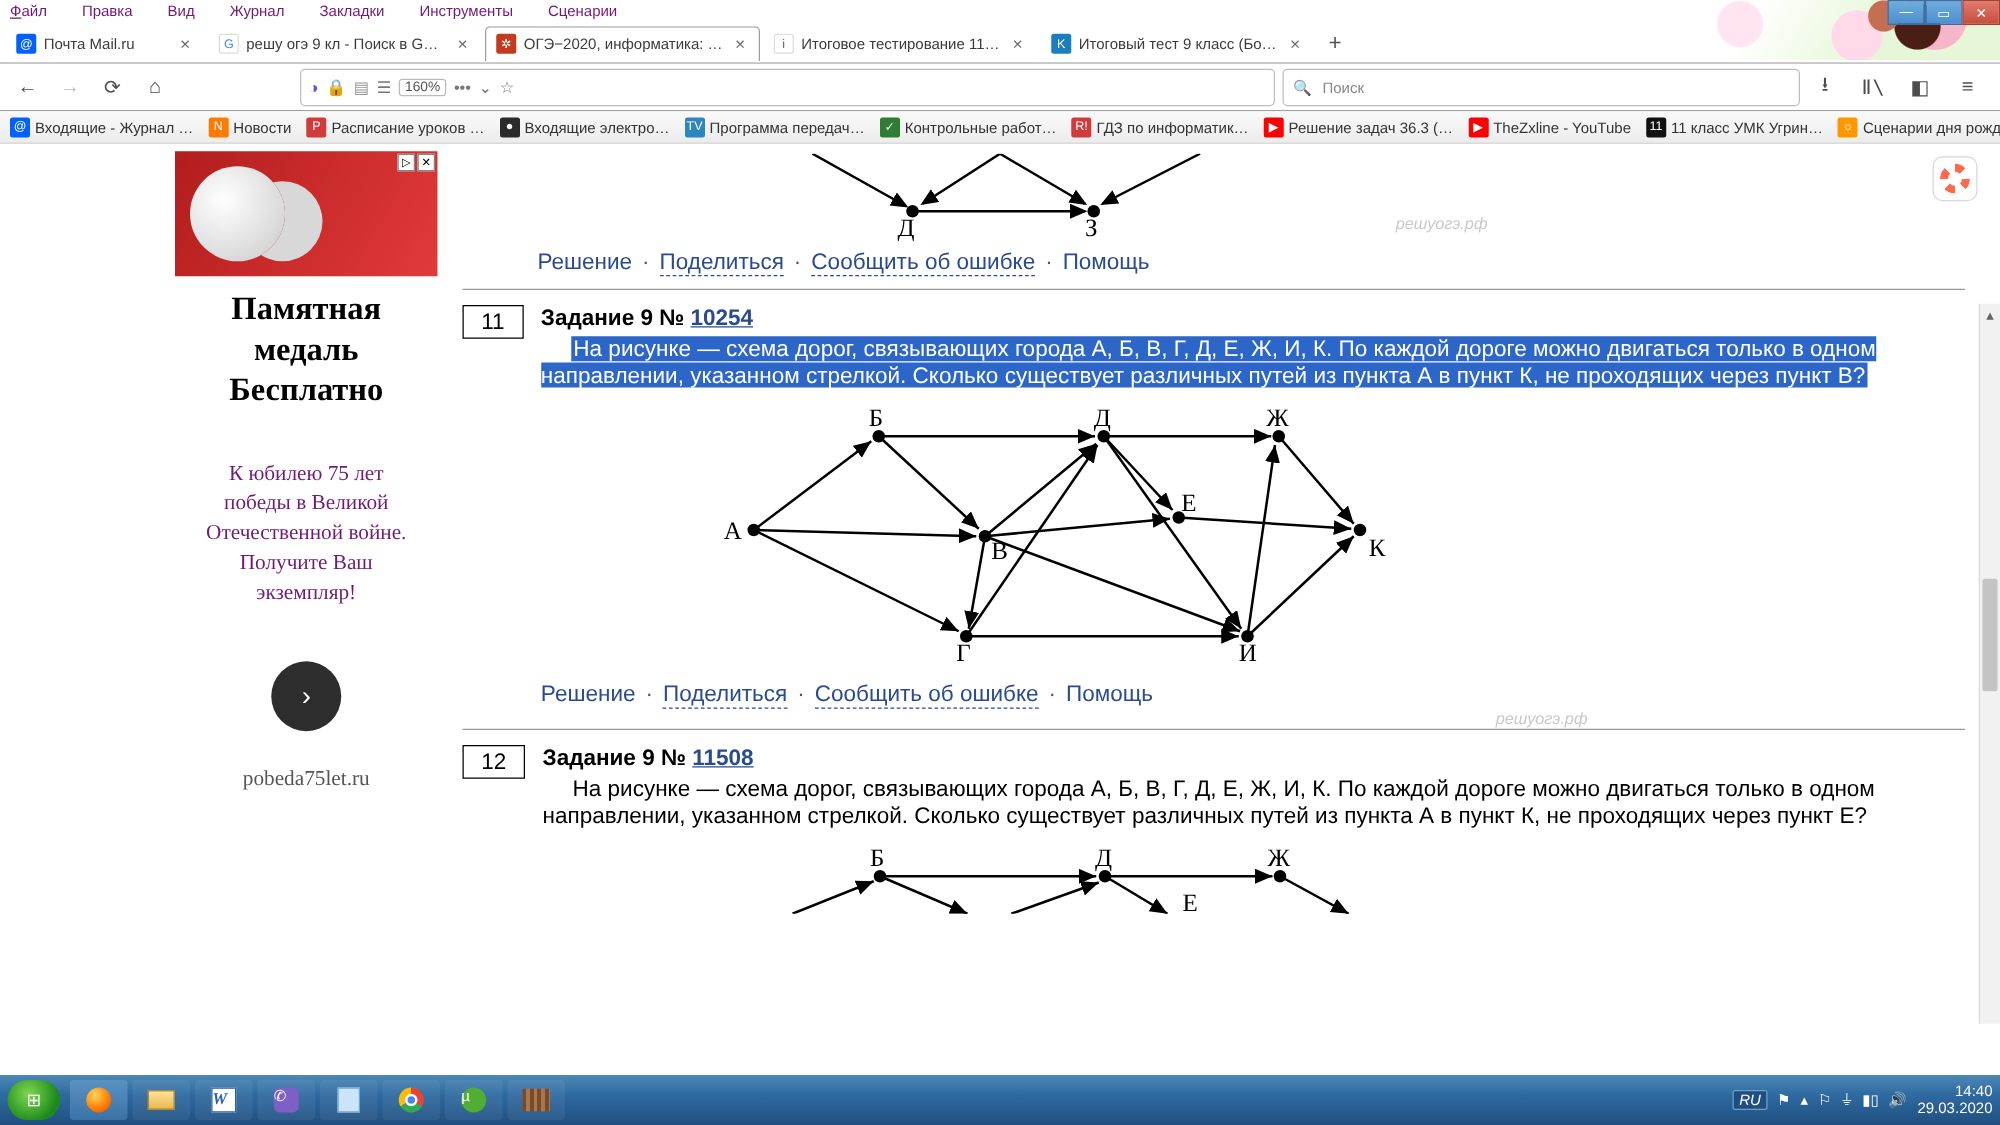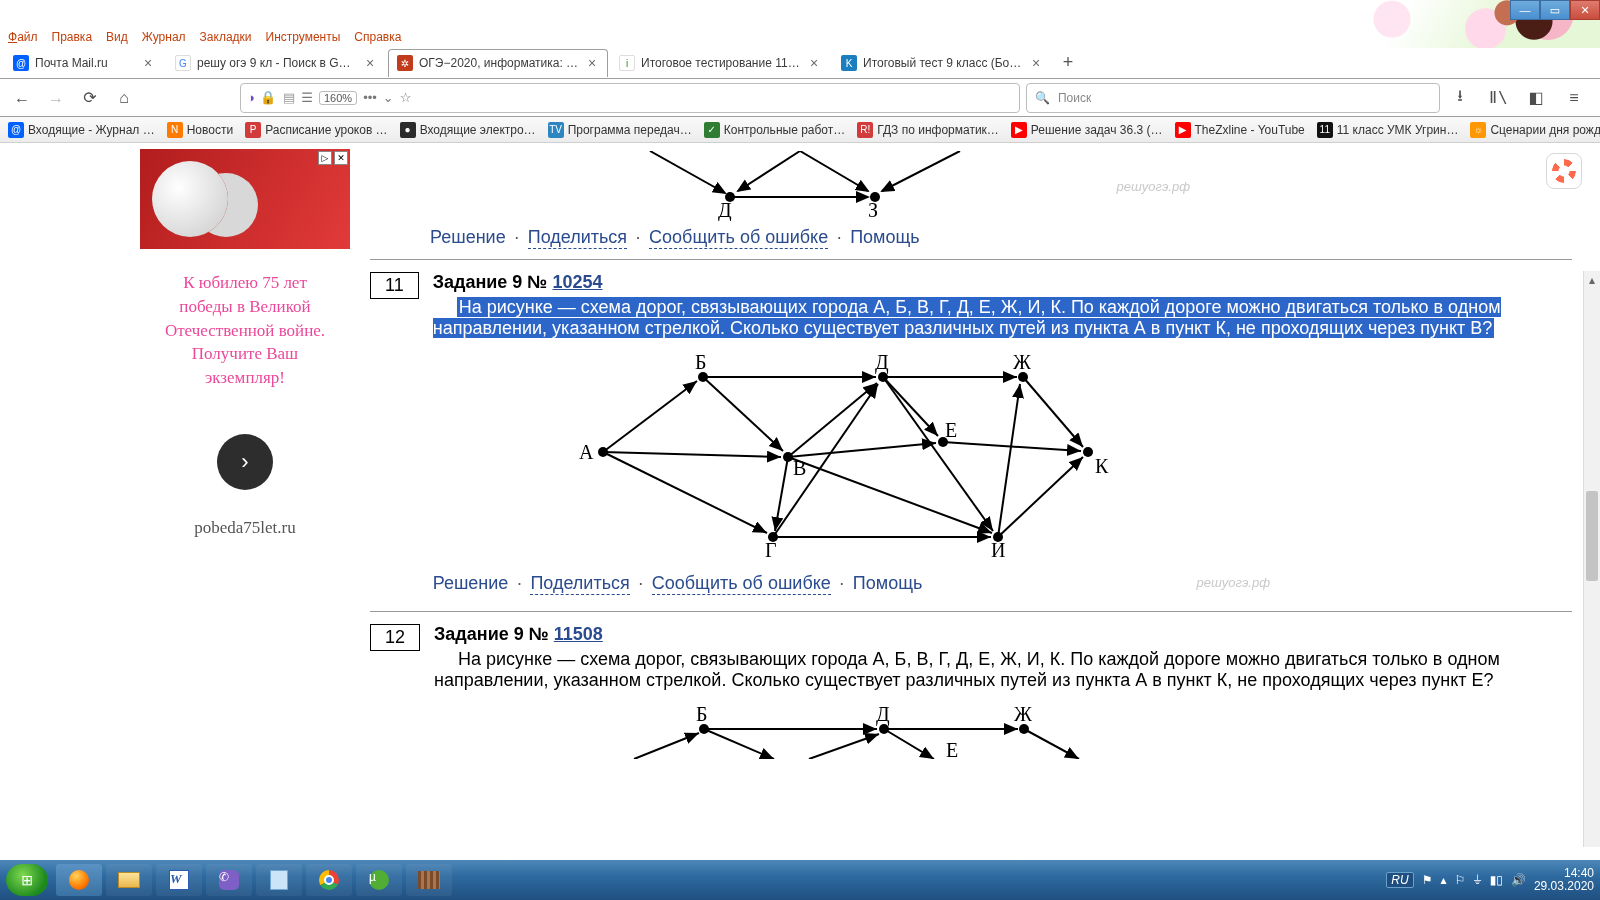--- a/index.html
+++ b/index.html
@@ -7,21 +7,21 @@
   
   .corner-deco { position:absolute; top:0; right:0; width:520px; height:48px; background:
      radial-gradient(circle at 90% 30%, #f7b5c8 0 25px, transparent 26px),
      radial-gradient(circle at 78% 60%, #ffd8ea 0 20px, transparent 21px),
      radial-gradient(circle at 60% 40%, #ffe5f1 0 18px, transparent 19px),
      linear-gradient(120deg, rgba(255,255,255,0) 0 60%, #e6f7d7 80%);
      z-index:0;}
   .corner-deco::after{content:"";position:absolute;right:30px;top:-4px;width:90px;height:56px;background:radial-gradient(circle at 30% 30%,#c46f52 0 12px,transparent 13px),radial-gradient(circle at 60% 45%,#4a1d15 0 18px,transparent 19px);border-radius:40%;}
 
   
-  .menubar { position:relative; z-index:2; display:flex; gap:14px; padding:2px 8px 3px; font-size:12px; color:#c2410c; background:rgba(255,255,255,0);margin-top:28px;}
+  .menubar { position:relative; z-index:2; display:flex; gap:28px; padding:2px 8px 3px; font-size:12px; color:#701a75; background:rgba(255,255,255,0);}
   .menubar span { cursor:default; }
   .menubar span u { text-decoration:underline; }
 
   
   .win-controls { position:absolute; top:0; right:0; display:flex; z-index:5;}
   .win-btn { width:30px; height:20px; border:1px solid #3a6ea5; background:linear-gradient(#6facdc,#4a8fcf); color:#fff; font-size:11px; display:flex; align-items:center; justify-content:center;}
   .win-close { background:linear-gradient(#e07a6f,#c84d3c); border-color:#a83d30;}
 
   
   .tabstrip { position:relative; z-index:2; display:flex; align-items:center; height:32px; padding:0 4px; border-bottom:1px solid #9e9e9e; background:rgba(255,255,255,0);}
@@ -50,42 +50,42 @@
 
   
   .content { position:relative; display:flex; height:calc(100% - 20px - 32px - 38px - 26px - 40px); }
   .ad { width:210px; margin:6px 0 0 140px; display:flex; flex-direction:column; align-items:center;}
   .ad-top { width:100%; height:100px; background:linear-gradient(120deg,#b21d1d,#e23a3a); position:relative; display:flex; align-items:center; justify-content:flex-start;}
   .ad-top::after{content:"";width:76px;height:76px;border-radius:50%;background:radial-gradient(circle at 35% 35%,#fff,#c9c9c9);position:absolute;left:12px;top:12px;box-shadow:36px 6px 0 -6px #d8d8d8;}
   .ad-x{position:absolute;top:2px;right:2px;display:flex;gap:2px;}
   .ad-x span{width:14px;height:14px;background:#fff;font-size:9px;border:1px solid #888;display:flex;align-items:center;justify-content:center;}
   .ad-card{background:#fff;width:176px;margin-top:-8px;border-radius:4px;padding:18px 6px 26px;text-align:center;}
   .ad-card h2{font:700 26px/1.25 "Segoe UI";}
-  .ad-card p{margin-top:12px;font:400 17px/1.4 "Segoe UI";color:#ec4899;}
+  .ad-card p{margin-top:38px;font:400 17px/1.4 "Segoe UI";color:#701a75;}
   .ad-arrow{width:56px;height:56px;border-radius:50%;background:#2d2d2d;color:#fff;display:flex;align-items:center;justify-content:center;font-size:22px;margin-top:18px;}
   .ad-foot{margin-top:28px;font:400 17px "Segoe UI";color:#555;}
 
   .main { flex:1; padding:0 28px 0 20px; overflow:hidden; font:400 18px Arial, sans-serif; color:#000;}
   .toplinks { display:flex; gap:8px; font:400 18px Arial; color:#2a4b8d; margin:6px 0 6px 60px;}
   .toplinks .lnk{color:#2a4b8d;cursor:pointer;}
   .toplinks .dash{border-bottom:1px dashed #2a4b8d;}
   .toplinks .sep{color:#555;}
   hr.sep{border:none;border-top:1px solid #999;margin:10px 0 12px;}
   .task { display:flex; align-items:flex-start; gap:14px;}
   .tnum { border:1px solid #000; padding:2px 14px; font:400 18px Arial;}
   .thdr { font:700 18px Arial;}
   .tlink{ color:#2a4b8d; text-decoration:underline; font-weight:700;}
   .selblock{ background:#2d66c9; color:#fff; padding:0 2px;}
   .para{ text-indent:24px; margin-top:4px; font:400 18px Arial;}
   .help-ring{position:absolute; right:18px; top:10px; width:36px;height:36px;border-radius:8px;border:1px solid #d8d8d8;display:flex;align-items:center;justify-content:center;}
   .help-ring div{width:24px;height:24px;border-radius:50%;background:conic-gradient(#ff6a4d 0 45deg,#fff 45deg 90deg,#ff6a4d 90deg 135deg,#fff 135deg 180deg,#ff6a4d 180deg 225deg,#fff 225deg 270deg,#ff6a4d 270deg 315deg,#fff 315deg 360deg);mask:radial-gradient(circle,transparent 5px,#000 6px);-webkit-mask:radial-gradient(circle,transparent 5px,#000 6px);}
 
   
   .graph { margin:8px auto 4px; display:block;}
-  .watermark{position:absolute;font:italic 13px Arial;color:#c9c9c9;}
+  .watermark{position:absolute;font:italic 13px Arial;color:#c9c9c9;margin-top:20px;}
 
   
   .vscroll{position:absolute;right:0;top:128px;bottom:40px;width:17px;background:#f1f1f1;border-left:1px solid #dcdcdc;}
   .vscroll .thumb{position:absolute;left:2px;right:2px;top:220px;height:90px;background:#c4c4c4;border-radius:2px;}
   .vscroll .arrow-up{position:absolute;left:0;right:0;top:0;height:17px;display:flex;align-items:center;justify-content:center;color:#666;}
 
   
   .taskbar{position:absolute;left:0;right:0;bottom:0;height:40px;background:linear-gradient(#4e88b8,#2e6aa0 40%,#1f4f80);display:flex;align-items:center;padding:0 6px;color:#fff;}
   .start{width:42px;height:32px;border-radius:16px;background:radial-gradient(circle at 40% 35%,#7fd850,#1d8a1d 70%);display:flex;align-items:center;justify-content:center;font-size:14px;margin-right:8px;}
   .tb-item{width:46px;height:32px;margin-right:4px;border-radius:3px;display:flex;align-items:center;justify-content:center;background:rgba(255,255,255,0.06);}
@@ -104,21 +104,21 @@
   <div class="win-btn win-close">✕</div>
 </div>
 
 <div class="menubar">
   <span><u>Ф</u><span>айл</span></span>
   <span>Правка</span>
   <span>Вид</span>
   <span>Журнал</span>
   <span>Закладки</span>
   <span>Инструменты</span>
-  <span>Справка</span>
+  <span>Сценарии</span>
 </div>
 
 <div class="tabstrip">
   <div class="tab">
     <span class="favicon" style="background:#0061ff">@</span>
     <span class="txt">Почта Mail.ru</span>
     <span class="x">×</span>
   </div>
   <div class="tab">
     <span class="favicon" style="background:#fff;color:#4285f4;border:1px solid #ddd">G</span>
@@ -224,20 +224,21 @@
     </div>
 
   <div class="ad">
     <div class="ad-top">
       <div class="ad-x">
           <span>▷</span>
           <span>✕</span>
         </div>
     </div>
     <div class="ad-card">
+      <h2><span>Памятная</span><br><span>медаль</span><br><span>Бесплатно</span></h2>
       <p>К юбилею 75 лет победы в Великой Отечественной войне. Получите Ваш экземпляр!</p>
     </div>
     <div class="ad-arrow">›</div>
     <div class="ad-foot">pobeda75let.ru</div>
   </div>
 
   <div class="main" style="position:relative">
 
     <svg class="graph" width="520" height="70" style="margin-left:260px">
       <defs>

